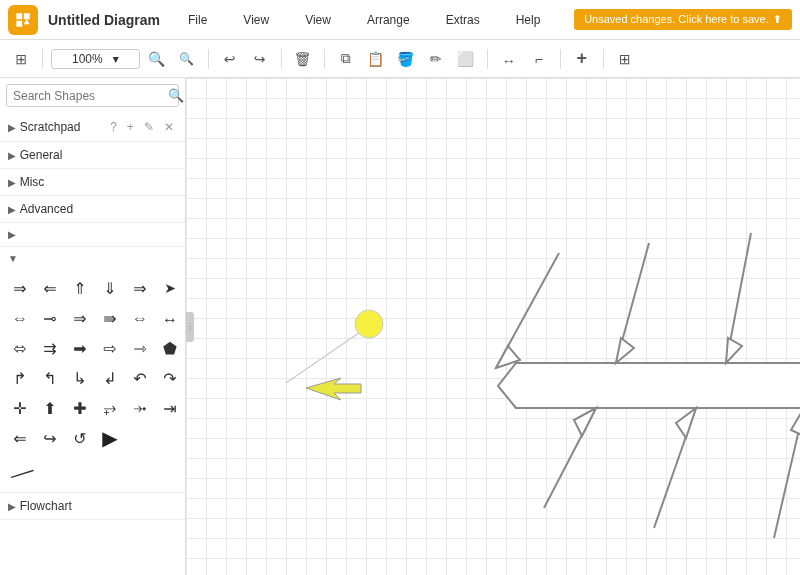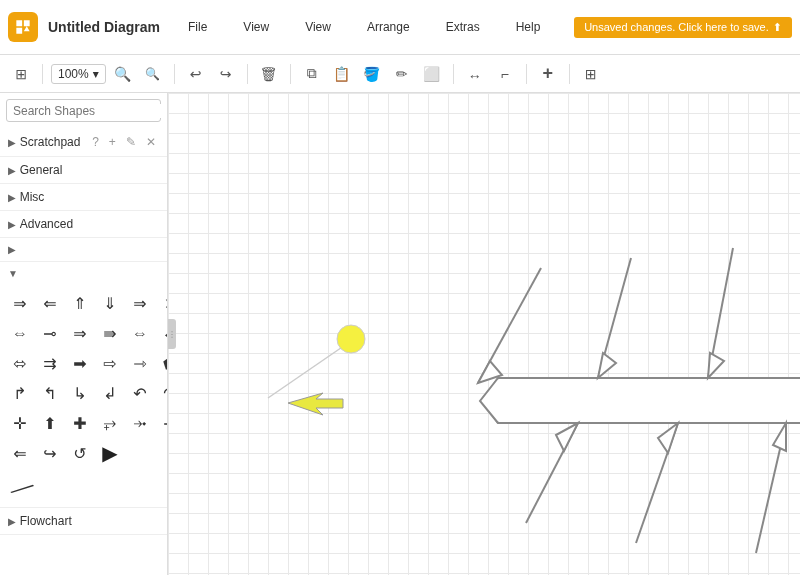--- a/index.html
+++ b/index.html
@@ -1,48 +1,48 @@
 <!DOCTYPE html>
 <html><head>
   <meta charset="utf-8">
   <style>
     * { box-sizing: border-box; margin: 0; padding: 0; }
     body { font-family: Arial, sans-serif; font-size: 12px; background: #fff; overflow: hidden; width: 800px; height: 575px; display: flex; flex-direction: column; }
 
     
     #title-bar {
-      display: flex; align-items: center; background: #fff; padding: 6px 8px; border-bottom: 1px solid #ddd; height: 55px;
+      display: flex; align-items: center; background: #fff; padding: 6px 8px; border-bottom: 1px solid #ddd; height: 40px;
     }
     #app-logo {
       width: 30px; height: 30px; background: #f0a30c; border-radius: 6px; display: flex; align-items: center; justify-content: center; margin-right: 10px; flex-shrink: 0;
     }
     #app-logo svg { width: 20px; height: 20px; }
     #title-text { font-size: 14px; font-weight: bold; color: #333; margin-right: 20px; }
     #menu-bar { display: flex; gap: 20px; flex: 1; }
     .menu-item { padding: 2px 8px; font-size: 12px; color: #333; cursor: pointer; border-radius: 3px; }
     #unsaved-btn {
-      background: #f0a30c; color: #fff; border: none; padding: 4px 10px; border-radius: 3px; font-size: 11px; cursor: pointer; white-space: nowrap; display: flex; align-items: center; gap: 4px;
+      background: #f0a30c; color: #fff; border: none; padding: 4px 10px; border-radius: 3px; font-size: 11px; cursor: pointer; white-space: nowrap; display: flex; gap: 4px;
     }
 
     
     #toolbar {
       display: flex; align-items: center; background: #fff; padding: 4px 8px; border-bottom: 1px solid #ddd; height: 38px; gap: 4px;
     }
     .tb-btn {
       width: 26px; height: 26px; display: flex; align-items: center; justify-content: center; cursor: pointer; border: 1px solid transparent; border-radius: 3px; font-size: 14px; color: #555;
     }
     .tb-separator { width: 1px; height: 20px; background: #ddd; margin: 0 4px; }
-    #zoom-display { font-size: 12px; color: #333; padding: 2px 6px; border: 1px solid #ccc; border-radius: 3px; cursor: pointer; display: flex; align-items: center; gap: 4px; }
+    #zoom-display { font-size: 12px; color: #333; padding: 2px 20px; border: 1px solid #ccc; border-radius: 3px; cursor: pointer; display: flex; align-items: center; gap: 10px; }
 
     
     #main { display: flex; flex: 1; overflow: hidden; }
 
     
     #sidebar {
-      width: 168px; flex-shrink: 0; border-right: 1px solid #ddd; display: flex; flex-direction: column; background: #fff; overflow-y: auto;
+      width: 186px; flex-shrink: 0; border-right: 1px solid #ddd; display: flex; flex-direction: column; background: #fff; overflow-y: auto;
     }
     #search-box {
       display: flex; align-items: center; margin: 6px; border: 1px solid #ccc; border-radius: 3px; padding: 3px 6px; background: #fff;
     }
     #search-input { border: none; outline: none; font-size: 12px; flex: 1; color: #999; }
     #search-icon-wrap { color: #999; font-size: 13px; }
 
     .sidebar-section { border-bottom: 1px solid #eee; }
     .sidebar-section-header {
       display: flex; align-items: center; padding: 6px 8px; cursor: pointer; font-size: 12px; color: #333; font-weight: 500;

